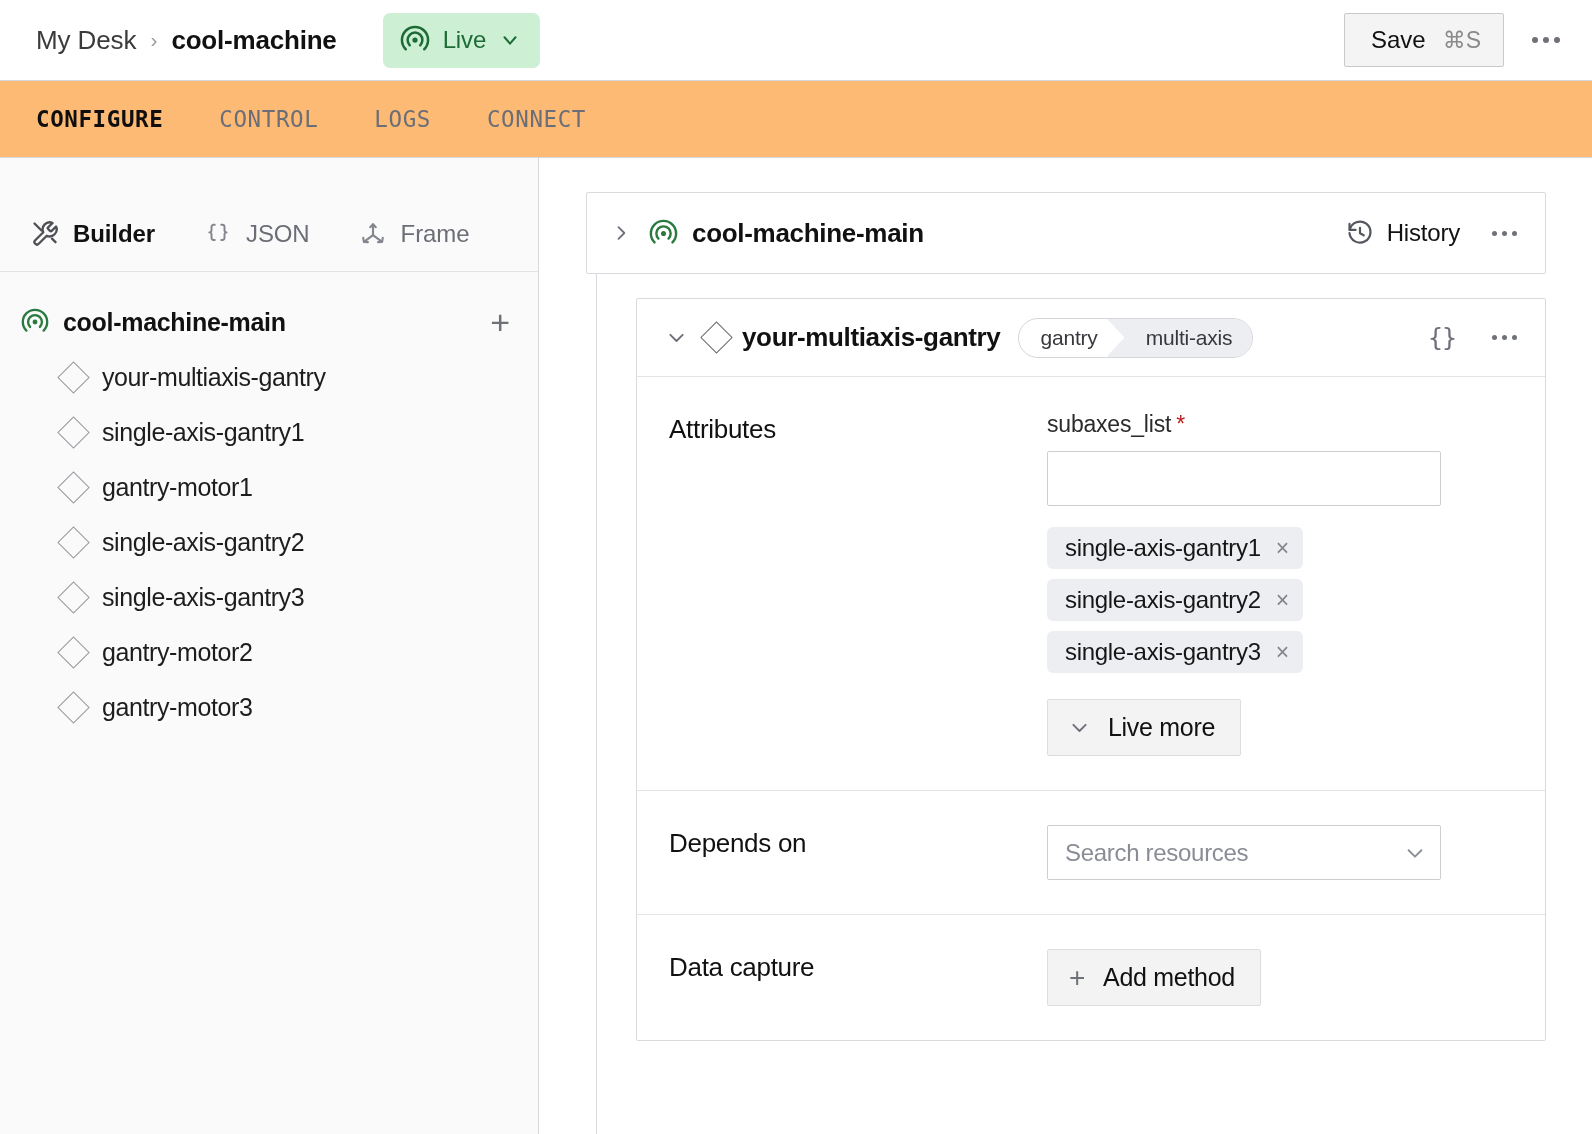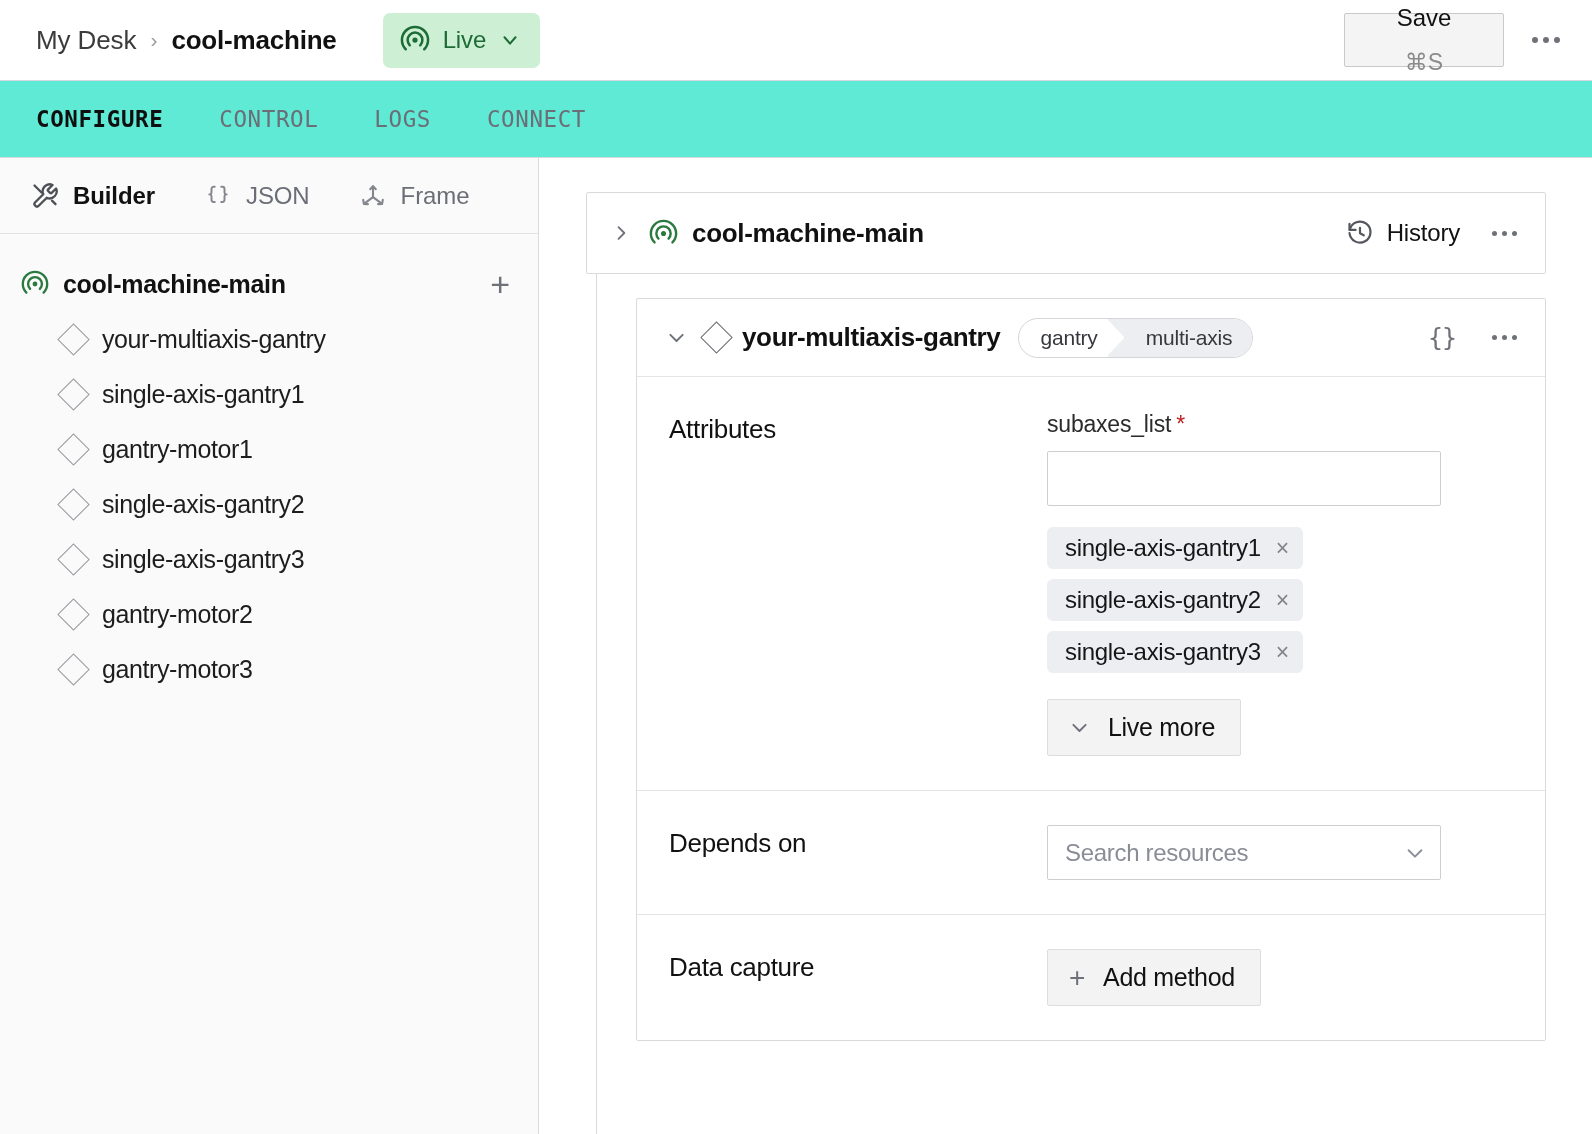--- a/index.html
+++ b/index.html
@@ -59,46 +59,45 @@
     gap: 22px;
   }
   .save-btn {
     height: 54px;
     min-width: 160px;
     border: 1px solid #c9c9c9;
     background: #f4f4f4;
     border-radius: 2px;
     display: flex;
     align-items: center;
-    justify-content: center;
+    justify-content: flex-end;
     gap: 17px;
     padding: 0 22px;
     cursor: pointer;
-    flex-direction: column;
   }
   .save-btn .lbl { font-size: 24px; color: #111; }
   .save-btn .kbd { font-size: 23px; color: #8a8a8a; }
 
   .kebab {
     display: flex;
     align-items: center;
     gap: 5px;
     padding: 8px 6px;
     cursor: pointer;
   }
   .kebab i {
     width: 6px; height: 6px; border-radius: 50%;
     background: #6f7179; display: block;
   }
   .kebab.sm i { width: 5px; height: 5px; }
 
   
   .tabbar {
     height: 78px;
-    background: #5eead4;
+    background: #fdba74;
     border-top: 1px solid #d7d9de;
     border-bottom: 1px solid #d7d9de;
     display: flex;
     align-items: center;
     padding: 0 36px;
     gap: 0;
   }
   .tab {
     font-family: "DejaVu Sans Mono", monospace;
     font-size: 22.5px;
@@ -128,20 +127,21 @@
     display: flex;
     flex-direction: column;
   }
   .view-toggle {
     height: 76px;
     display: flex;
     align-items: center;
     gap: 0;
     padding: 0 30px;
     border-bottom: 1px solid #e2e3e6;
+    margin-top: 38px;
   }
   .vt-item {
     display: flex;
     align-items: center;
     gap: 13px;
     padding: 0 22px 0 0;
     margin-right: 26px;
     cursor: pointer;
     font-size: 24px;
     color: #6b6e76;

